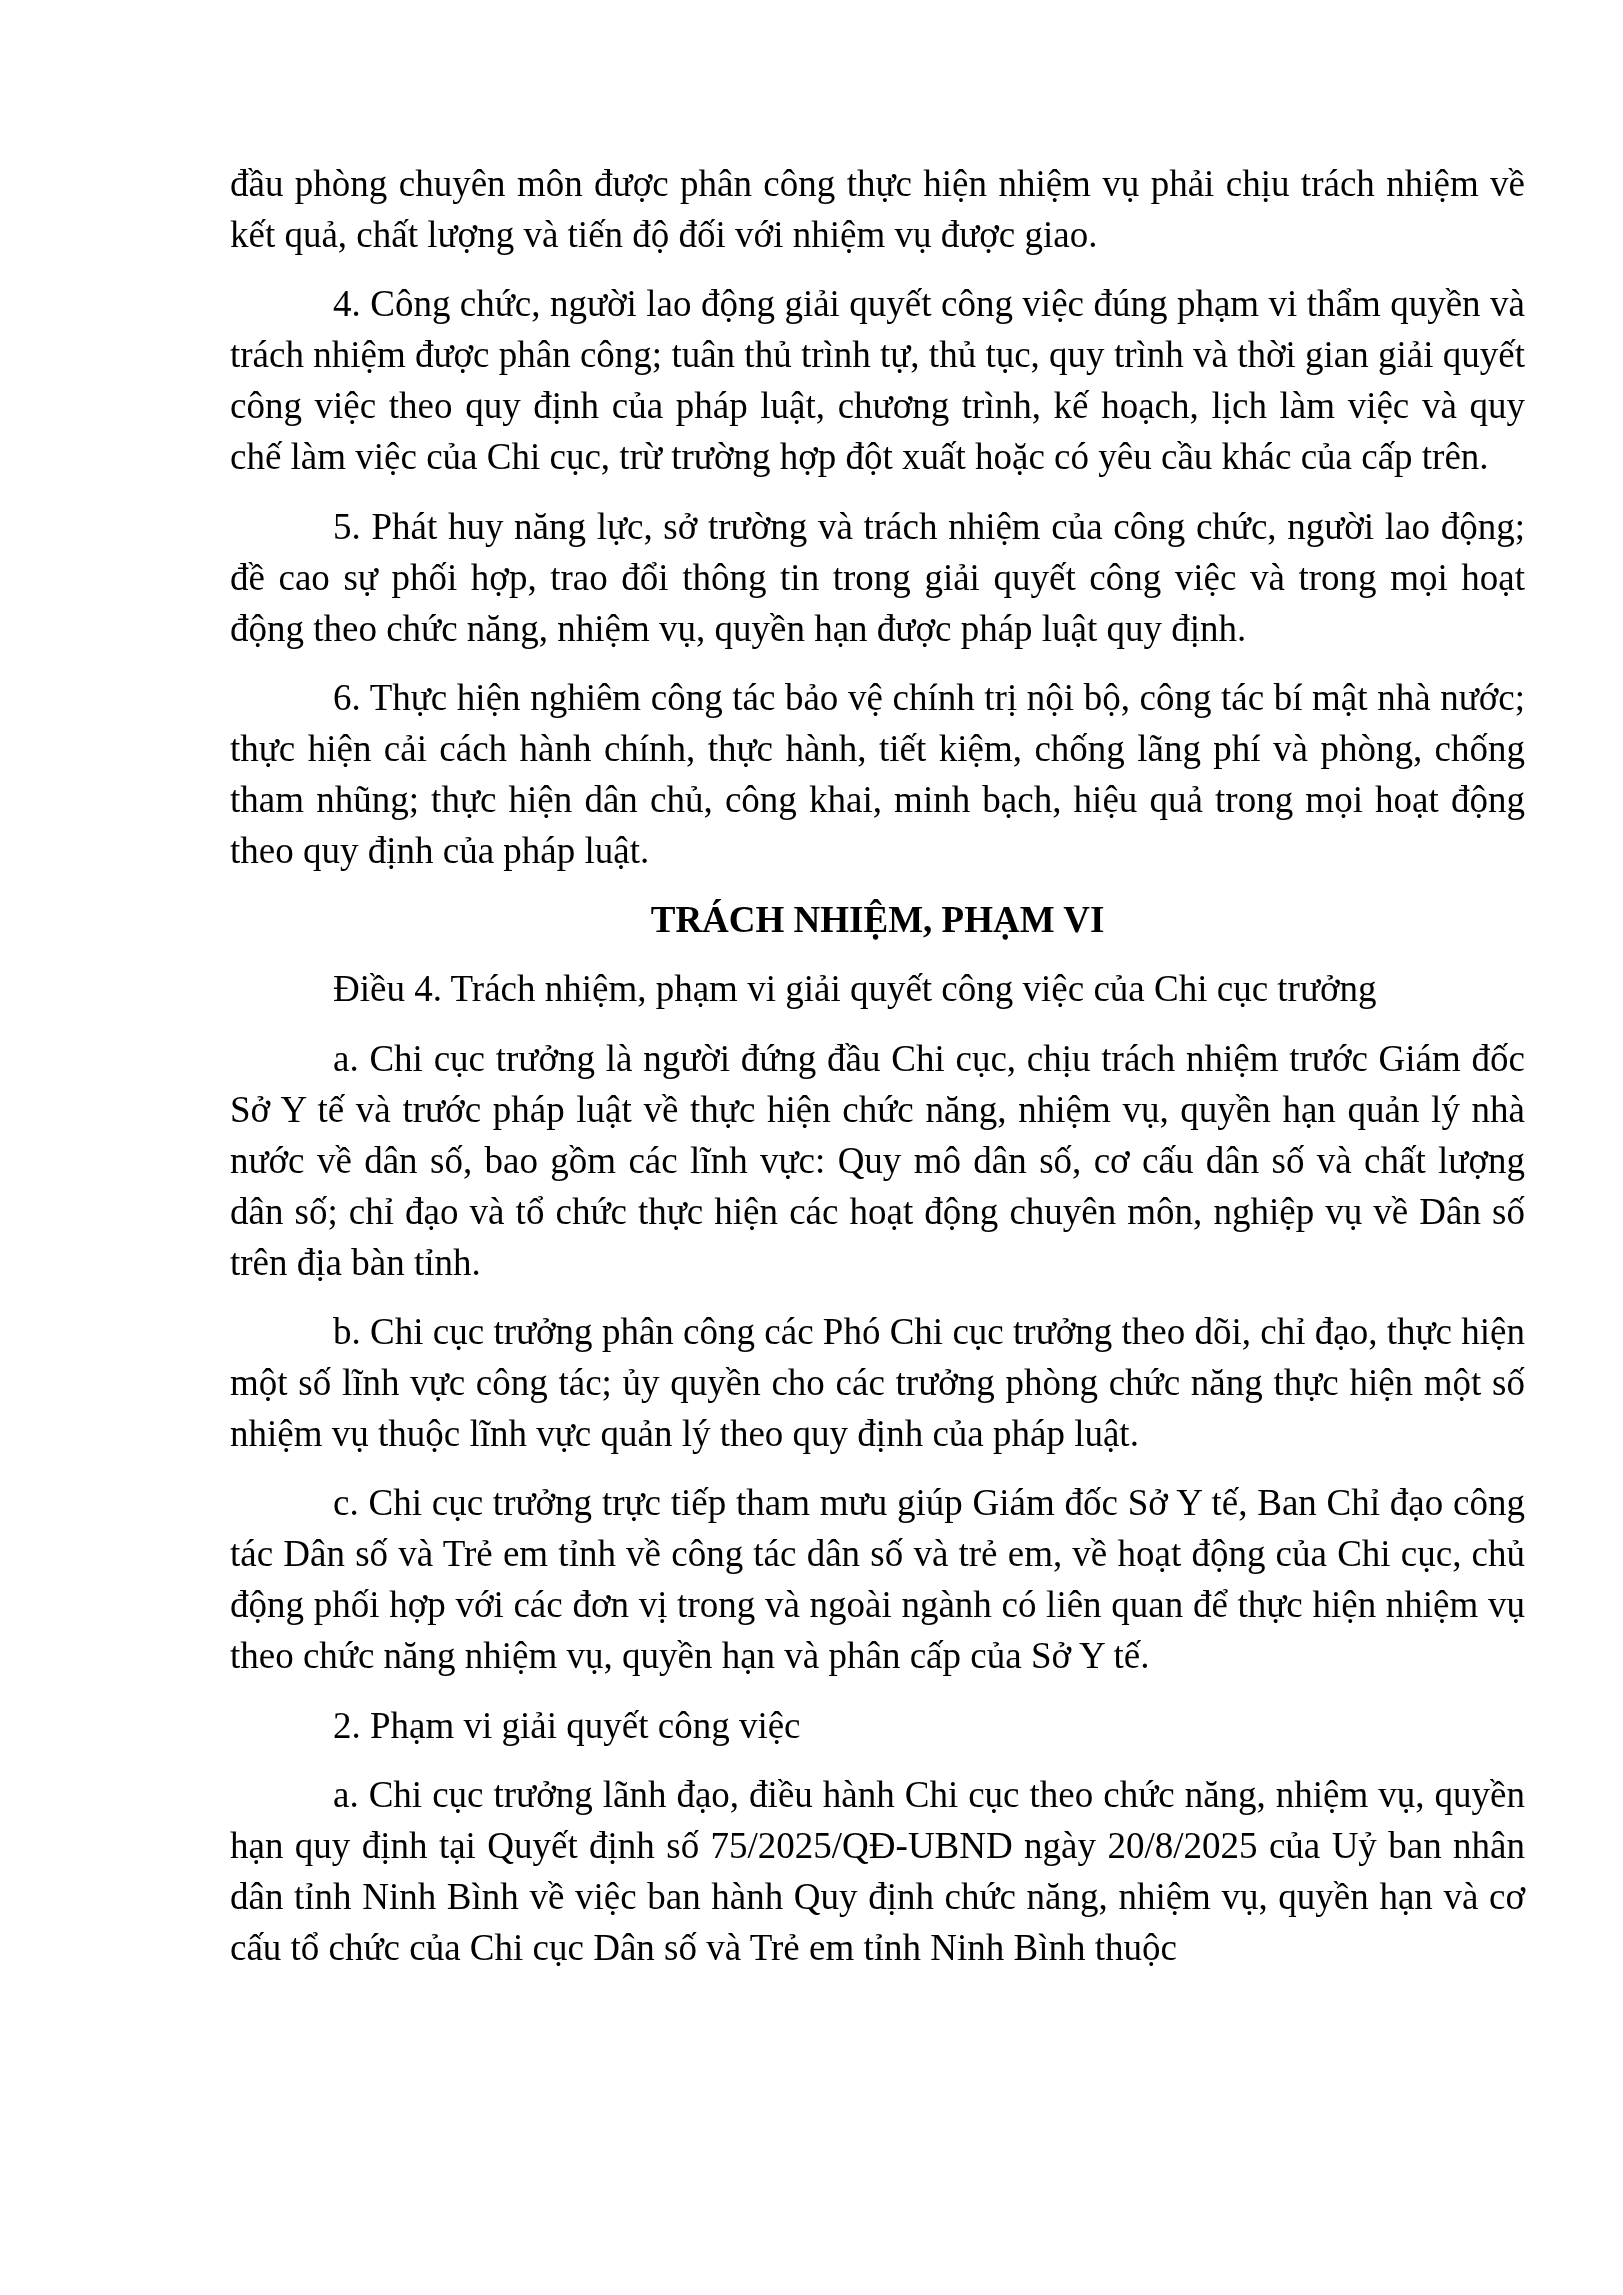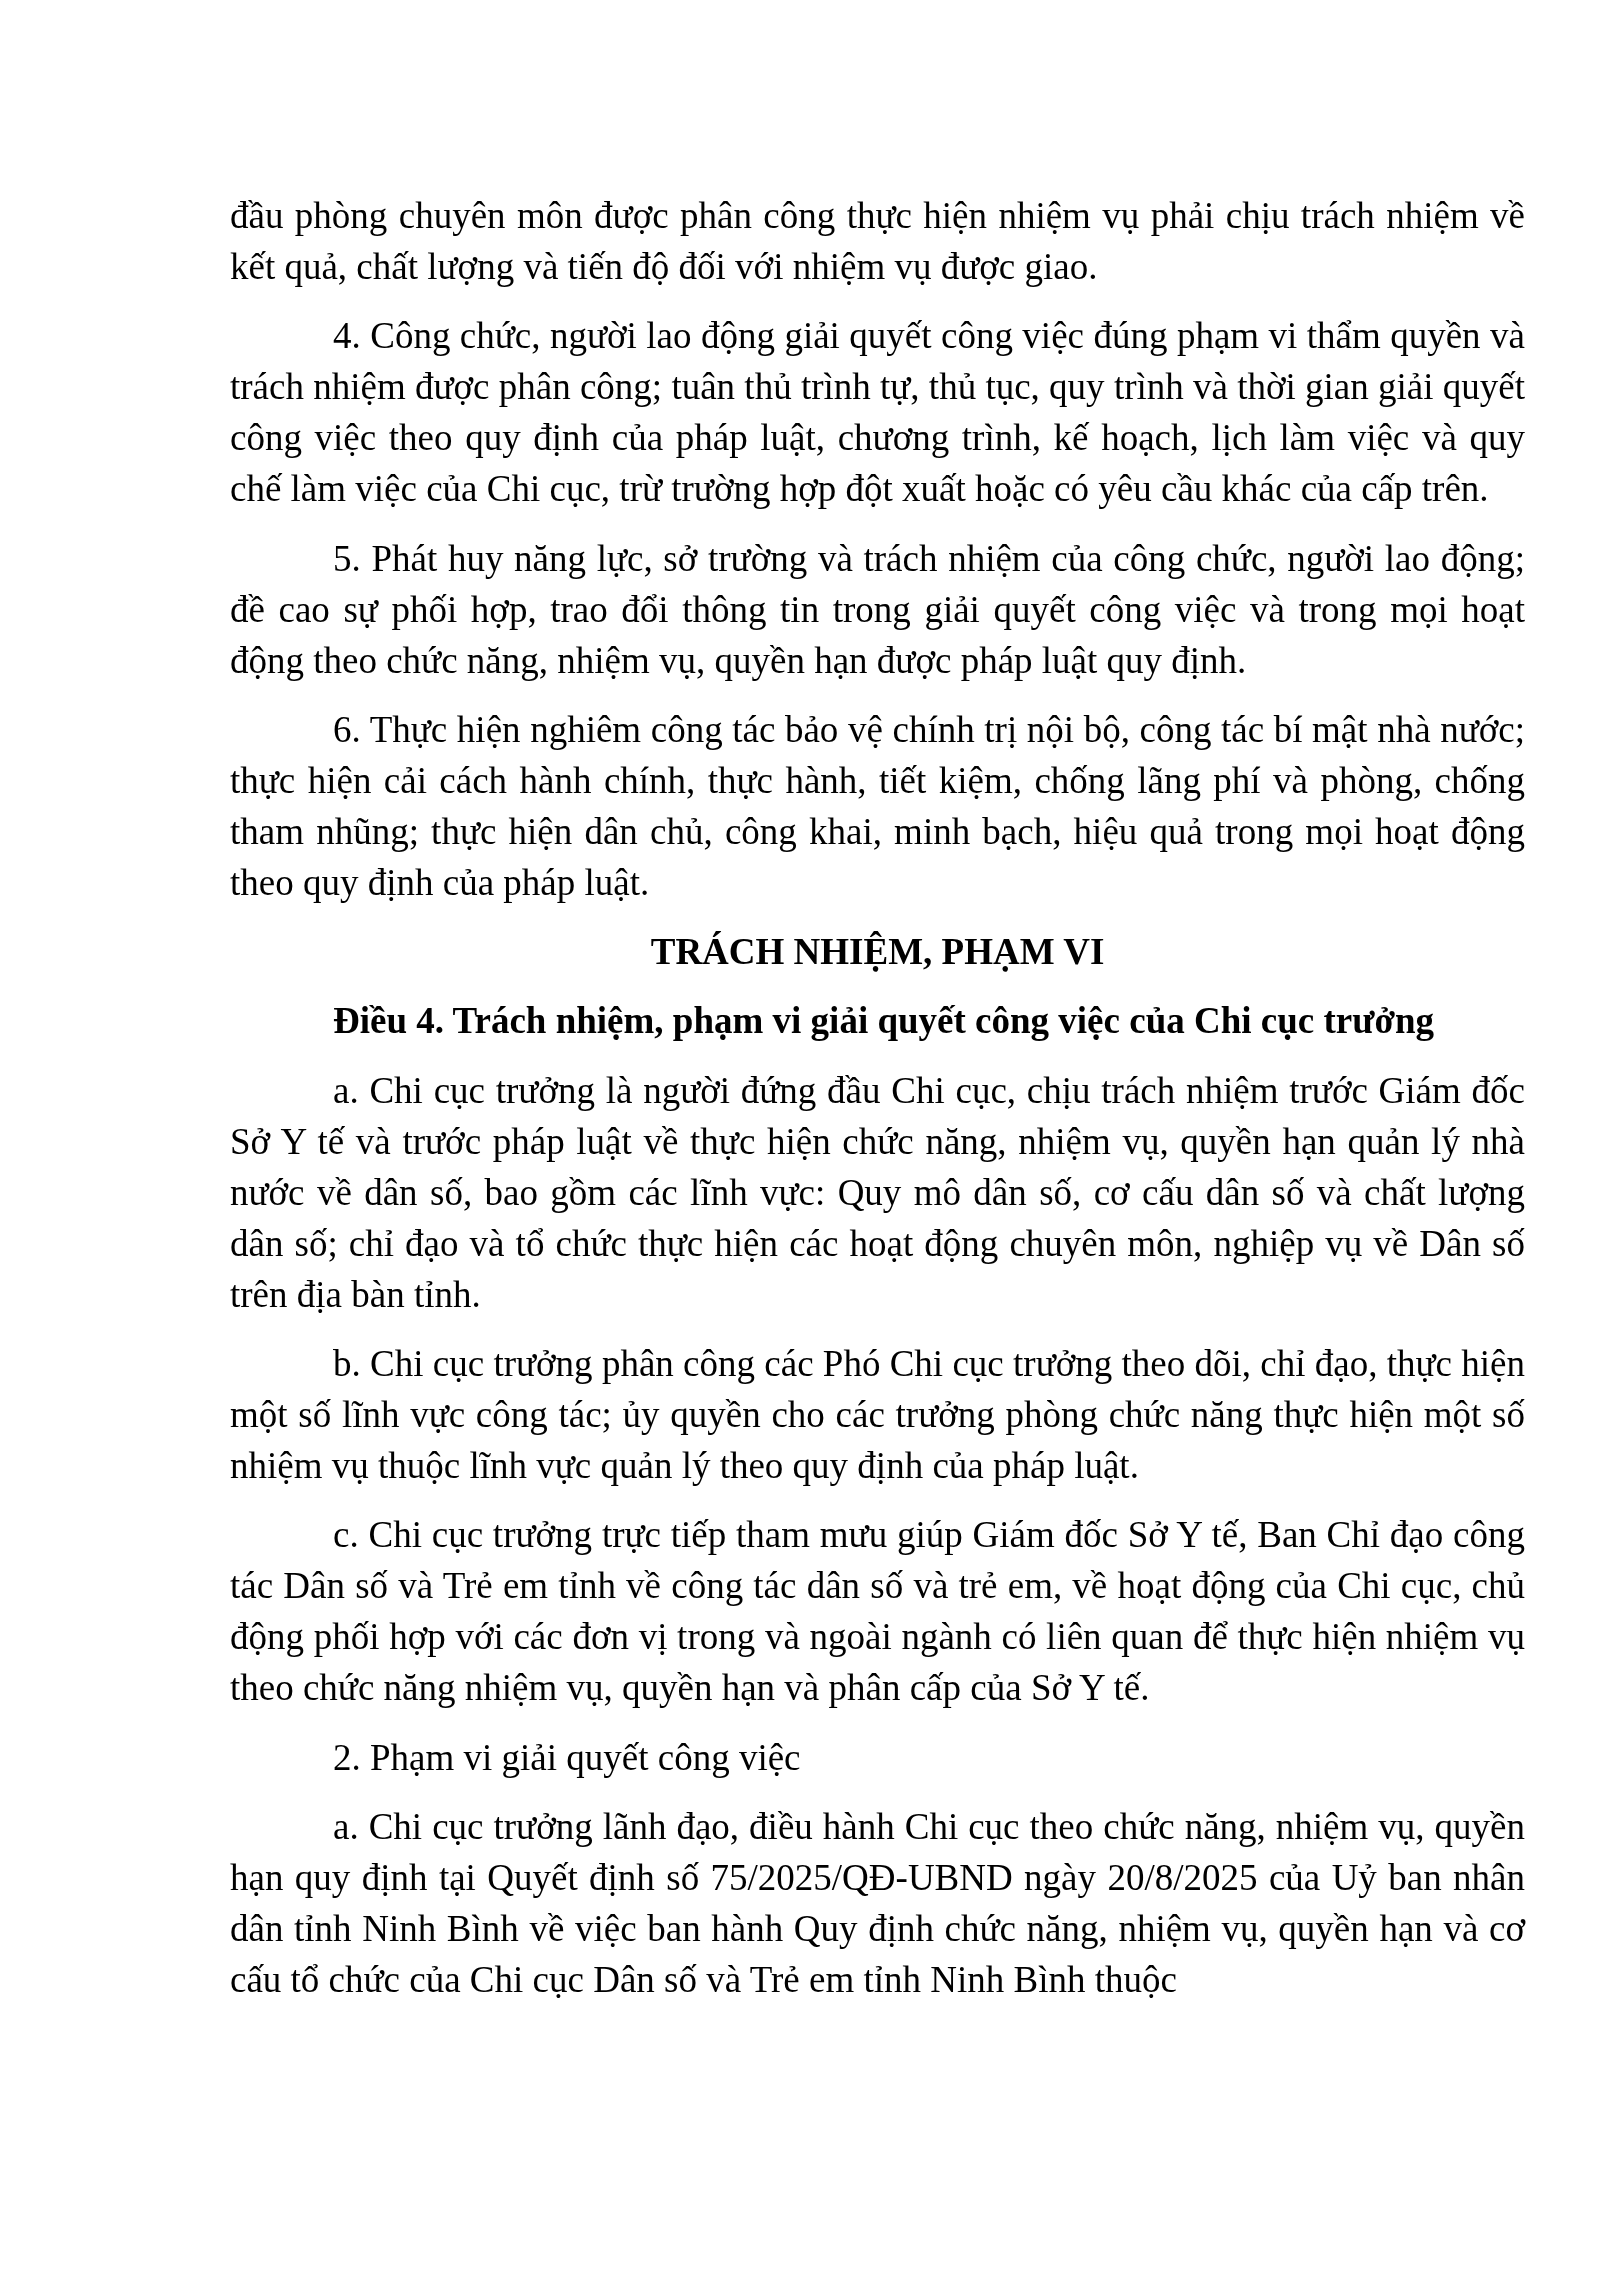--- a/index.html
+++ b/index.html
@@ -10,42 +10,42 @@
   .page {
     position: relative;
     width: 1623px;
     height: 2295px;
     background: #ffffff;
     overflow: hidden;
   }
   .content {
     position: absolute;
     left: 230px;
-    top: 190px;
+    top: 158px;
     width: 1295px;
     color: #000000;
     font-family: "Liberation Serif", "DejaVu Serif", serif;
     font-size: 37px;
     line-height: 51px;
   }
   .content p {
     margin: 0 0 18.3px 0;
     text-align: justify;
     text-indent: 103px;
   }
   .content p.noindent {
     text-indent: 0;
   }
   .content p.h-center {
     text-align: center;
     text-indent: 0;
     font-weight: bold;
   }
   .content p.bold {
-    font-weight: bold;
+    font-weight: normal;
   }
 </style>
 </head>
 <body>
 
 <div class="page">
   <div class="content">
 
     <p class="body noindent">đầu phòng chuyên môn được phân công thực hiện nhiệm vụ phải chịu trách nhiệm về kết quả, chất lượng và tiến độ đối với nhiệm vụ được giao.</p>
 

